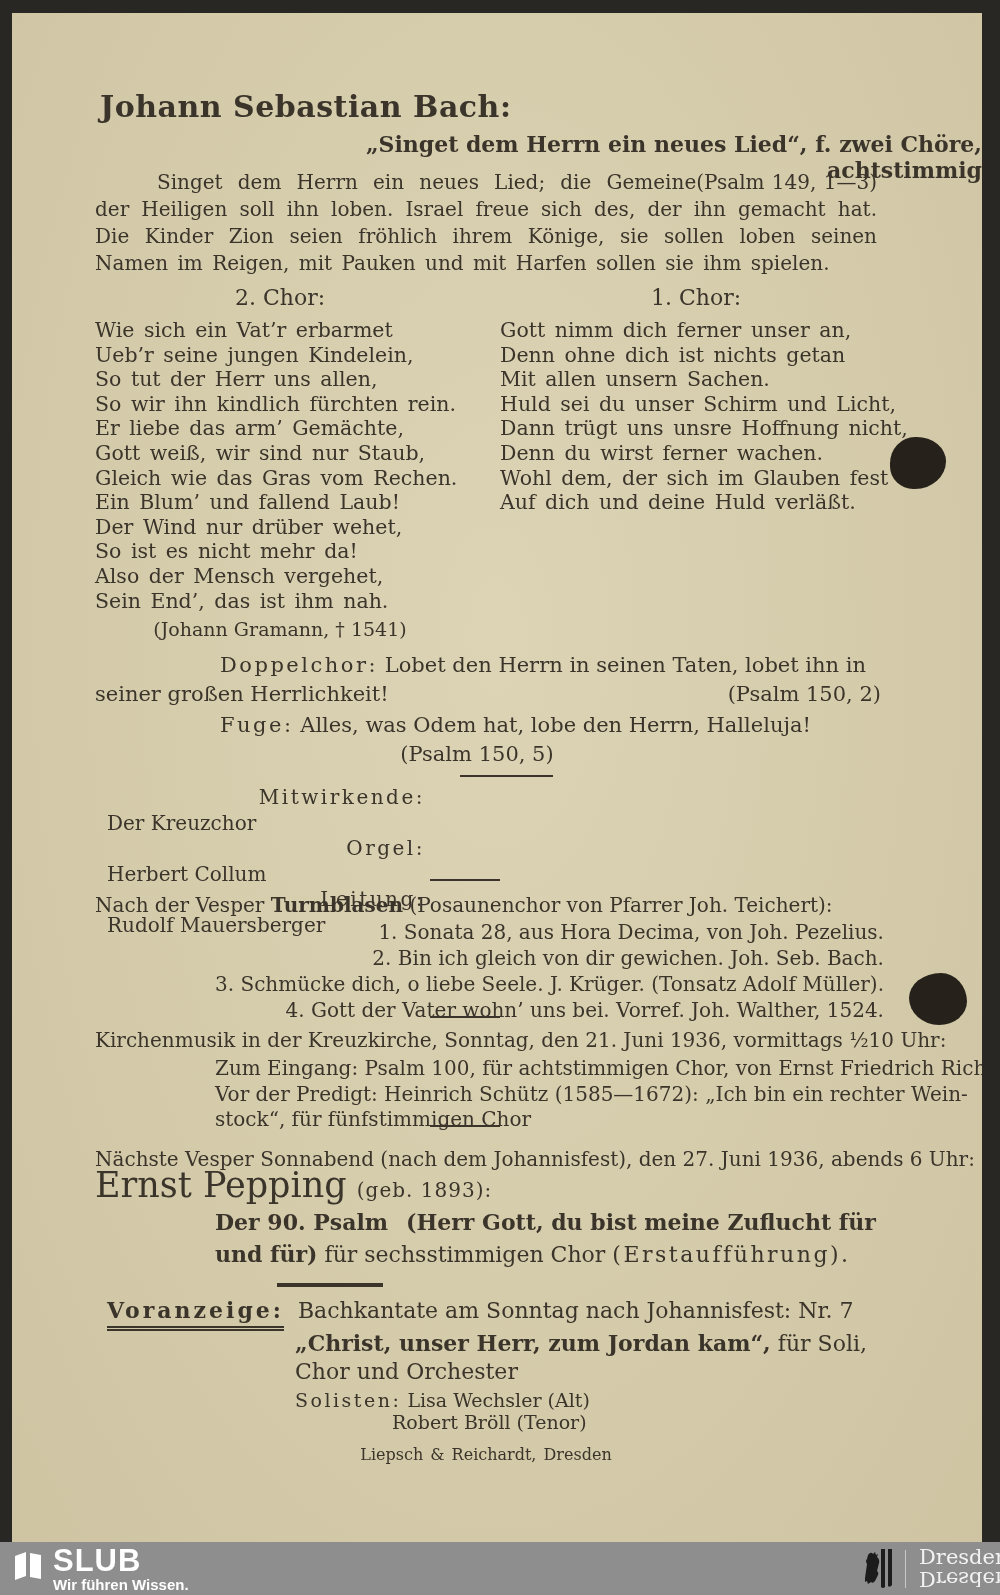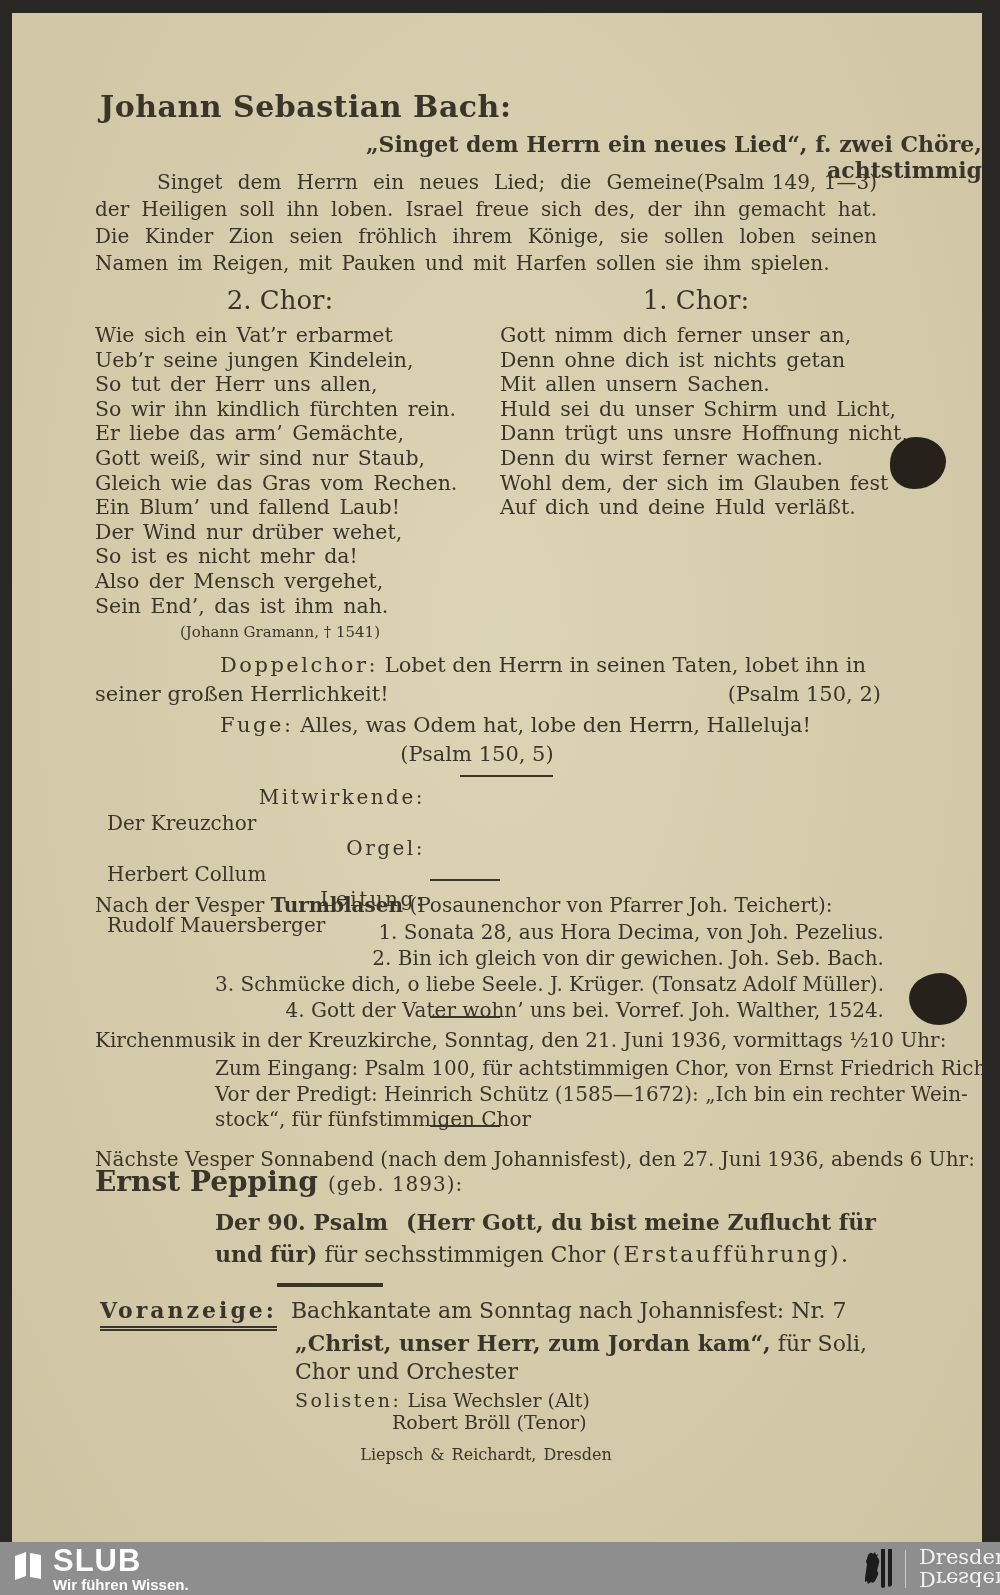--- a/index.html
+++ b/index.html
@@ -21,34 +21,34 @@
   .b{font-weight:bold;}
   .sp{letter-spacing:2.5px;}
   .rule{position:absolute;height:2px;background:#3b342a;}
   .justify{text-align:justify;}
   
   .composer{font-size:30px;font-weight:bold;letter-spacing:0.5px;}
   .subtitle{font-size:22px;font-weight:bold;}
   .psalmtext{font-size:20px;line-height:27px;text-indent:62px;word-spacing:3px;}
   .ref-inline{float:right;text-indent:0;word-spacing:1px;}
   
-  .chor-head{font-size:26px;text-align:center;margin-bottom:8px;}
+  .chor-head{font-size:22px;text-align:center;margin-bottom:8px;}
   .vline{font-size:20.5px;line-height:24.6px;word-spacing:3px;white-space:nowrap;}
-  .attribution{font-size:15px;margin-top:5px;text-align:center;}
+  .attribution{font-size:19px;margin-top:5px;text-align:center;}
   
   .dline{font-size:21px;line-height:29px;}
   .flexline{display:flex;justify-content:space-between;font-size:21px;line-height:29px;}
   
   .mrow{display:flex;font-size:20px;line-height:25.5px;flex-direction:column;}
   .mlabel{width:330px;text-align:right;letter-spacing:2.5px;}
   .mvalue{margin-left:12px;}
   
   .tline{font-size:20px;line-height:26px;white-space:nowrap;text-align:right;}
   .kline{font-size:20px;line-height:26px;white-space:nowrap;}
-  .vesper-head{font-size:28px;font-weight:bold;}
+  .vesper-head{font-size:35px;font-weight:normal;}
   .geb{font-size:20px;font-weight:normal;letter-spacing:1px;}
   .p90{font-size:22px;line-height:31px;white-space:nowrap;}
   .voranzeige-label{
     font-size:22px;font-weight:bold;letter-spacing:3px;
     position:relative;display:inline-block;padding-bottom:3px;
     border-bottom:2px solid #3b342a;
   }
   .voranzeige-label::after{
     content:"";position:absolute;left:0;right:0;bottom:-5px;height:2px;background:#3b342a;
   }
@@ -161,21 +161,21 @@
 
   <div class="rule" style="left:418px;top:1112px;width:70px;"></div>
 
   <div class="abs kline" style="left:83px;top:1133px;">Nächste Vesper Sonnabend (nach dem Johannisfest), den 27. Juni 1936, abends 6 Uhr:</div>
   <div class="abs" style="left:83px;top:1152px;"><span class="vesper-head">Ernst Pepping</span>&nbsp;&nbsp;<span class="geb">(geb. 1893):</span></div>
   <div class="abs p90 b" style="left:203px;top:1194px;"><span>Der 90. Psalm</span><span style="margin-left:18px;">(Herr Gott, du bist meine Zuflucht für</span></div>
   <div class="abs p90" style="left:203px;top:1226px;"><span class="b">und für)</span><span> für sechsstimmigen Chor </span><span class="sp">(Erstaufführung).</span></div>
 
   <div class="rule" style="left:265px;top:1270px;width:106px;height:4px;"></div>
 
-  <div class="abs" style="left:88px;top:1284px;font-size:22px;text-align:right;"><span class="voranzeige-label">Voranzeige:</span><span style="margin-left:14px;">Bachkantate am Sonntag nach Johannisfest: Nr. 7</span></div>
+  <div class="abs" style="left:95px;top:1284px;font-size:22px;text-align:right;"><span class="voranzeige-label">Voranzeige:</span><span style="margin-left:14px;">Bachkantate am Sonntag nach Johannisfest: Nr. 7</span></div>
   <div class="abs" style="left:283px;top:1317px;font-size:22px;"><span class="b">„Christ, unser Herr, zum Jordan kam“,</span><span>  für Soli,</span></div>
   <div class="abs" style="left:283px;top:1346px;font-size:22px;">Chor und Orchester</div>
   <div class="abs" style="left:283px;top:1376px;font-size:19px;"><span class="sp">Solisten:</span><span> Lisa Wechsler (Alt)</span></div>
   <div class="abs" style="left:380px;top:1398px;font-size:19px;">Robert Bröll (Tenor)</div>
 
   <div class="abs printer" style="left:83px;top:1432px;width:782px;">Liepsch &amp; Reichardt, Dresden</div>
 
   <div class="blot blot1"></div>
   <div class="blot blot2"></div>
 </div>

